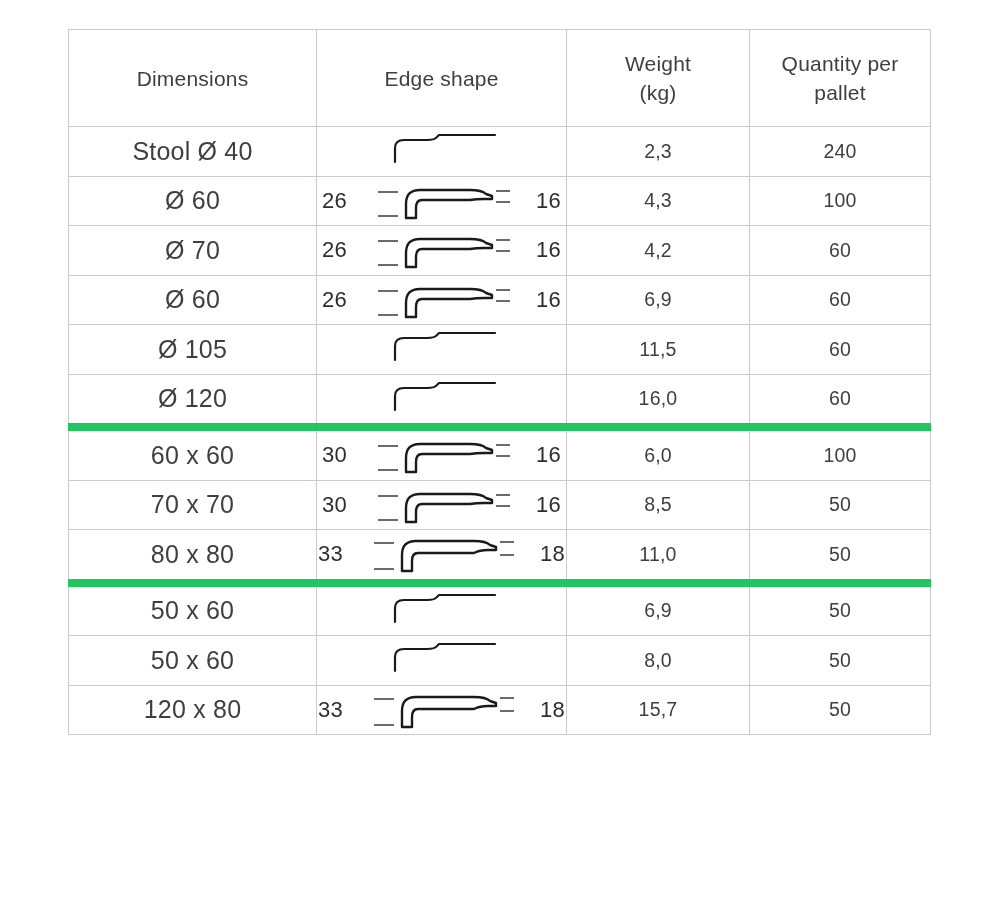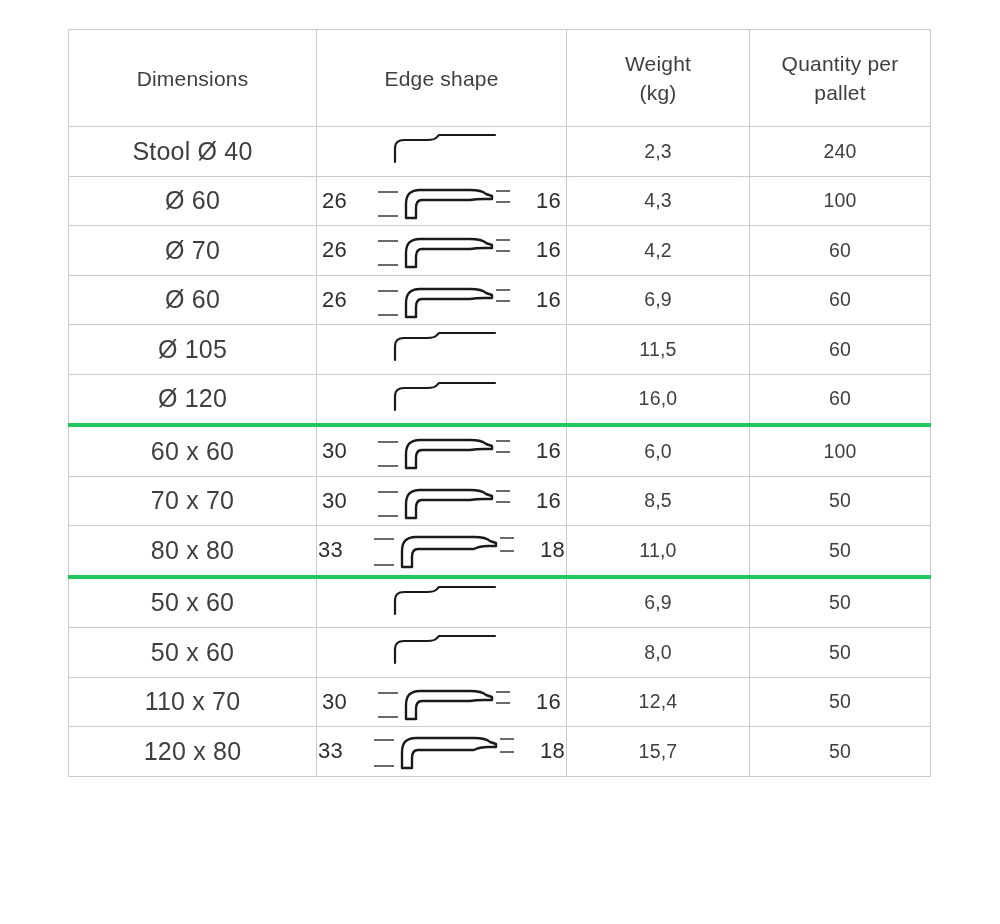--- a/index.html
+++ b/index.html
@@ -47,21 +47,21 @@
     letter-spacing: .2px;
   }
   thead th .hl { display: block; }
 
   tbody td {
     height: 48.5px;
     font-size: 19.5px;
     letter-spacing: .2px;
   }
   tbody tr td.dim { font-size: 25px; }
-  tbody tr.group-start > td { border-top: 4px solid #22c55e; }
+  tbody tr.group-start > td { border-top: 8px solid #22c55e; }
 
   
   .edge-cell {
     display: flex;
     align-items: center;
     justify-content: center;
     height: 100%;
     gap: 16px;
   }
   .edge-num {
@@ -306,40 +306,20 @@
                   <path d="M8 30 L108 30" fill="none" stroke="#1a1a1a" stroke-width="0"></path>
                 </svg>
               </span>
               <span class="edge-num invisible"></span>
             </div>
           </td>
           <td>8,0</td>
           <td>50</td>
         </tr>
         <tr>
-          <td class="dim">110 x 70</td>
-          <td>
-            <div class="edge-cell">
-              <span class="edge-num">30</span>
-              <span>
-                <svg class="edge-svg" width="140" height="46" viewBox="0 0 140 46">
-                  <path d="M34 40 L34 26 Q34 12 48 12 L98 12 Q110 12 114 16 L120 18 L120 21 L112 21 Q104 21 98 22 L50 22 Q44 22 44 30 L44 40 Z" fill="none" stroke="#1a1a1a" stroke-width="2.4" stroke-linejoin="round" stroke-linecap="round"></path>
-                  <line x1="6" y1="14" x2="26" y2="14" stroke="#6b6b6b" stroke-width="2"></line>
-                  <line x1="6" y1="38" x2="26" y2="38" stroke="#6b6b6b" stroke-width="2"></line>
-                  <line x1="124" y1="13" x2="138" y2="13" stroke="#6b6b6b" stroke-width="2"></line>
-                  <line x1="124" y1="24" x2="138" y2="24" stroke="#6b6b6b" stroke-width="2"></line>
-                </svg>
-              </span>
-              <span class="edge-num">16</span>
-            </div>
-          </td>
-          <td>12,4</td>
-          <td>50</td>
-        </tr>
-        <tr>
           <td class="dim">120 x 80</td>
           <td>
             <div class="edge-cell">
               <span class="edge-num">33</span>
               <span>
                 <svg class="edge-svg" width="148" height="46" viewBox="0 0 148 46">
                   <path d="M34 40 L34 24 Q34 10 48 10 L106 10 Q118 10 122 14 L128 16 L128 19 L120 19 Q112 19 106 22 L50 22 Q44 22 44 30 L44 40 Z" fill="none" stroke="#1a1a1a" stroke-width="2.4" stroke-linejoin="round" stroke-linecap="round"></path>
                   <line x1="6" y1="12" x2="26" y2="12" stroke="#6b6b6b" stroke-width="2"></line>
                   <line x1="6" y1="38" x2="26" y2="38" stroke="#6b6b6b" stroke-width="2"></line>
                   <line x1="132" y1="11" x2="146" y2="11" stroke="#6b6b6b" stroke-width="2"></line>

